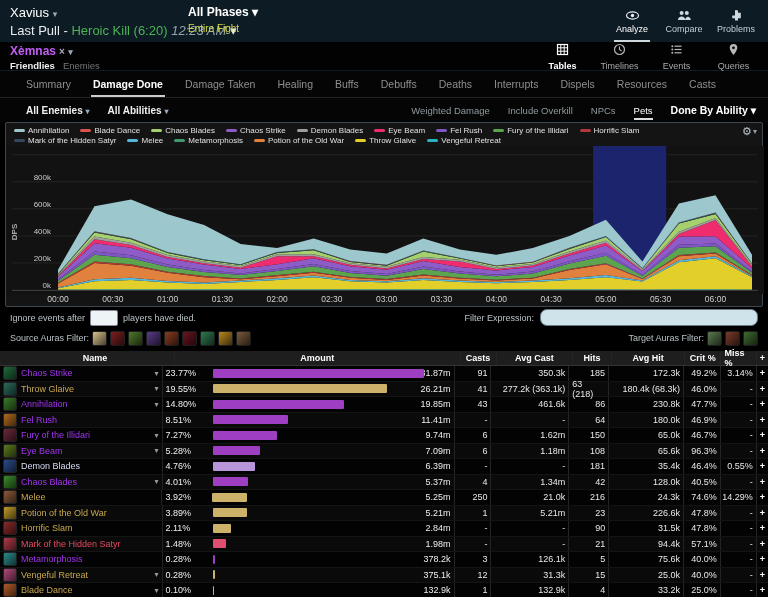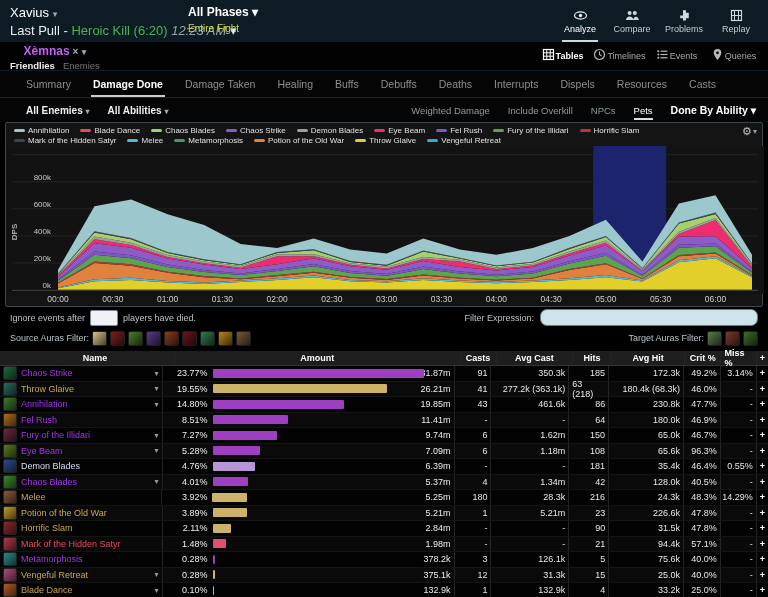--- a/index.html
+++ b/index.html
@@ -19,30 +19,30 @@
   .phase-line2{font-size:10px;color:#d2d64f;margin-top:4px;}
   .spacer{flex:1;}
   .top-nav{display:flex;align-items:stretch;padding-right:6px;}
   .nav-item{width:52px;display:flex;flex-direction:column;align-items:center;justify-content:center;gap:2px;cursor:pointer;position:relative;}
   .nav-item .nlab{font-size:9px;color:#c3ced4;}
   .nav-item svg{display:block;}
   .nav-item.active:after{content:"";position:absolute;bottom:0;left:8px;right:8px;height:2px;background:#cfd8dc;}
   .nav-item.active .nlab{color:#fff;}
 
   
-  .subbar{height:28px;background:#020202;display:flex;align-items:stretch;text-align:center;}
+  .subbar{height:28px;background:#020202;display:flex;align-items:stretch;}
   .player-block{padding:2px 0 0 10px;}
   .player-line1{font-size:12px;font-weight:bold;color:#c25ef5;}
   .player-line1 .x{color:#aab;font-size:10px;font-weight:bold;margin-left:3px;}
   .player-line1 .caret{color:#9ab;font-size:9px;}
   .player-line2{font-size:9.5px;margin-top:2px;}
   .player-line2 .fr{color:#eee;font-weight:bold;margin-right:8px;}
   .player-line2 .en{color:#777;}
   .view-nav{display:flex;align-items:stretch;padding-right:6px;}
-  .view-item{width:57px;display:flex;flex-direction:row;align-items:center;justify-content:center;gap:1px;cursor:pointer;}
+  .view-item{width:57px;display:flex;flex-direction:column;align-items:center;justify-content:center;gap:1px;cursor:pointer;}
   .view-item .nlab{font-size:9px;color:#a9a9a9;}
   .view-item.active .nlab{color:#fff;font-weight:bold;}
 
   
   .tabrow{height:26px;background:#050505;border-top:1px solid #101c24;border-bottom:1px solid #222;display:flex;align-items:stretch;padding-left:26px;gap:22px;}
   .tab{display:flex;align-items:center;font-size:10.5px;color:#8f8f8f;cursor:pointer;position:relative;white-space:nowrap;}
   .tab.active{color:#fff;font-weight:bold;}
   .tab.active:after{content:"";position:absolute;bottom:0;left:-2px;right:-2px;height:2px;background:#ccc;}
 
   
@@ -86,21 +86,21 @@
   .c-hits{width:40px;}
   .c-avghit{width:75px;}
   .c-crit{width:37px;}
   .c-miss{width:36px;}
   .c-plus{flex:1;justify-content:center;color:#fff;font-weight:bold;cursor:pointer;}
   .thead .cell{justify-content:center;}
   .num{justify-content:flex-end;color:#e8e8e8;}
   .row-ico{width:12px;height:12px;border-radius:2px;margin-right:4px;flex:0 0 12px;border:1px solid #222;}
   .aname{white-space:nowrap;overflow:hidden;text-overflow:ellipsis;cursor:pointer;}
   .ncaret{margin-left:auto;color:#999;font-size:8px;padding-left:3px;cursor:pointer;}
-  .pct{width:42px;text-align:right;flex:0 0 42px;color:#eee;}
+  .pct{width:42px;flex:0 0 42px;color:#eee;}
   .barwrap{flex:1;height:9px;margin:0 5px;position:relative;}
   .bar{position:absolute;left:0;top:0;bottom:0;border-radius:1px;}
   .amt{width:60px;flex:0 0 60px;text-align:right;color:#eee;}
 </style>
 </head>
 <body>
 
 <div class="app">
 
   <div class="topbar">
@@ -139,31 +139,20 @@
           </span>
           <span class="nlab">Compare</span>
         </div>
         <div class="nav-item">
           <span>
             <svg width="13" height="13" viewBox="0 0 13 13">
               <path d="M5 1.5h3v2.2h2.8v2.8H13v0H10.8v2.8H8v2.2H5v-2.2H2.2V6.5H5zM5 1.5c0-.8 1.5-.8 3 0" fill="#cfd8dc"></path>
             </svg>
           </span>
           <span class="nlab">Problems</span>
-        </div>
-        <div class="nav-item">
-          <span>
-            <svg width="13" height="13" viewBox="0 0 13 13">
-              <rect x="1.5" y="1.5" width="10" height="10" fill="none" stroke="#cfd8dc" stroke-width="1.2"></rect>
-              <line x1="4.5" y1="1.5" x2="4.5" y2="11.5" stroke="#cfd8dc" stroke-width="1"></line>
-              <line x1="8.5" y1="1.5" x2="8.5" y2="11.5" stroke="#cfd8dc" stroke-width="1"></line>
-              <line x1="1.5" y1="6.5" x2="11.5" y2="6.5" stroke="#cfd8dc" stroke-width="1"></line>
-            </svg>
-          </span>
-          <span class="nlab">Replay</span>
         </div>
       </div>
   </div>
 
   <div class="subbar">
     <div class="player-block">
       <div class="player-line1">
         <span>Xèmnas</span><span class="x">×</span>
         <span class="caret">▾</span>
       </div>
@@ -552,25 +541,25 @@
             <span class="row-ico" style="background: linear-gradient(135deg, rgb(138, 90, 58) 0%, rgb(0, 0, 0) 160%);"></span>
             <span class="aname" style="color: rgb(200, 168, 78);">Melee</span>
           </div>
           <div class="cell c-amount">
             <span class="pct">3.92%</span>
             <span class="barwrap">
               <span class="bar" style="width: 34.9px; background: rgb(205, 179, 106);"></span>
             </span>
             <span class="amt">5.25m</span>
           </div>
-          <div class="cell num c-casts">180</div>
-          <div class="cell num c-avgcast">28.3k</div>
+          <div class="cell num c-casts">250</div>
+          <div class="cell num c-avgcast">21.0k</div>
           <div class="cell num c-hits">216</div>
           <div class="cell num c-avghit">24.3k</div>
-          <div class="cell num c-crit">48.3%</div>
+          <div class="cell num c-crit">74.6%</div>
           <div class="cell num c-miss">14.29%</div>
           <div class="cell c-plus">+</div>
         </div>
         <div class="trow alt">
           <div class="cell c-name">
             <span class="row-ico" style="background: linear-gradient(135deg, rgb(192, 154, 42) 0%, rgb(0, 0, 0) 160%);"></span>
             <span class="aname" style="color: rgb(200, 168, 78);">Potion of the Old War</span>
           </div>
           <div class="cell c-amount">
             <span class="pct">3.89%</span>

